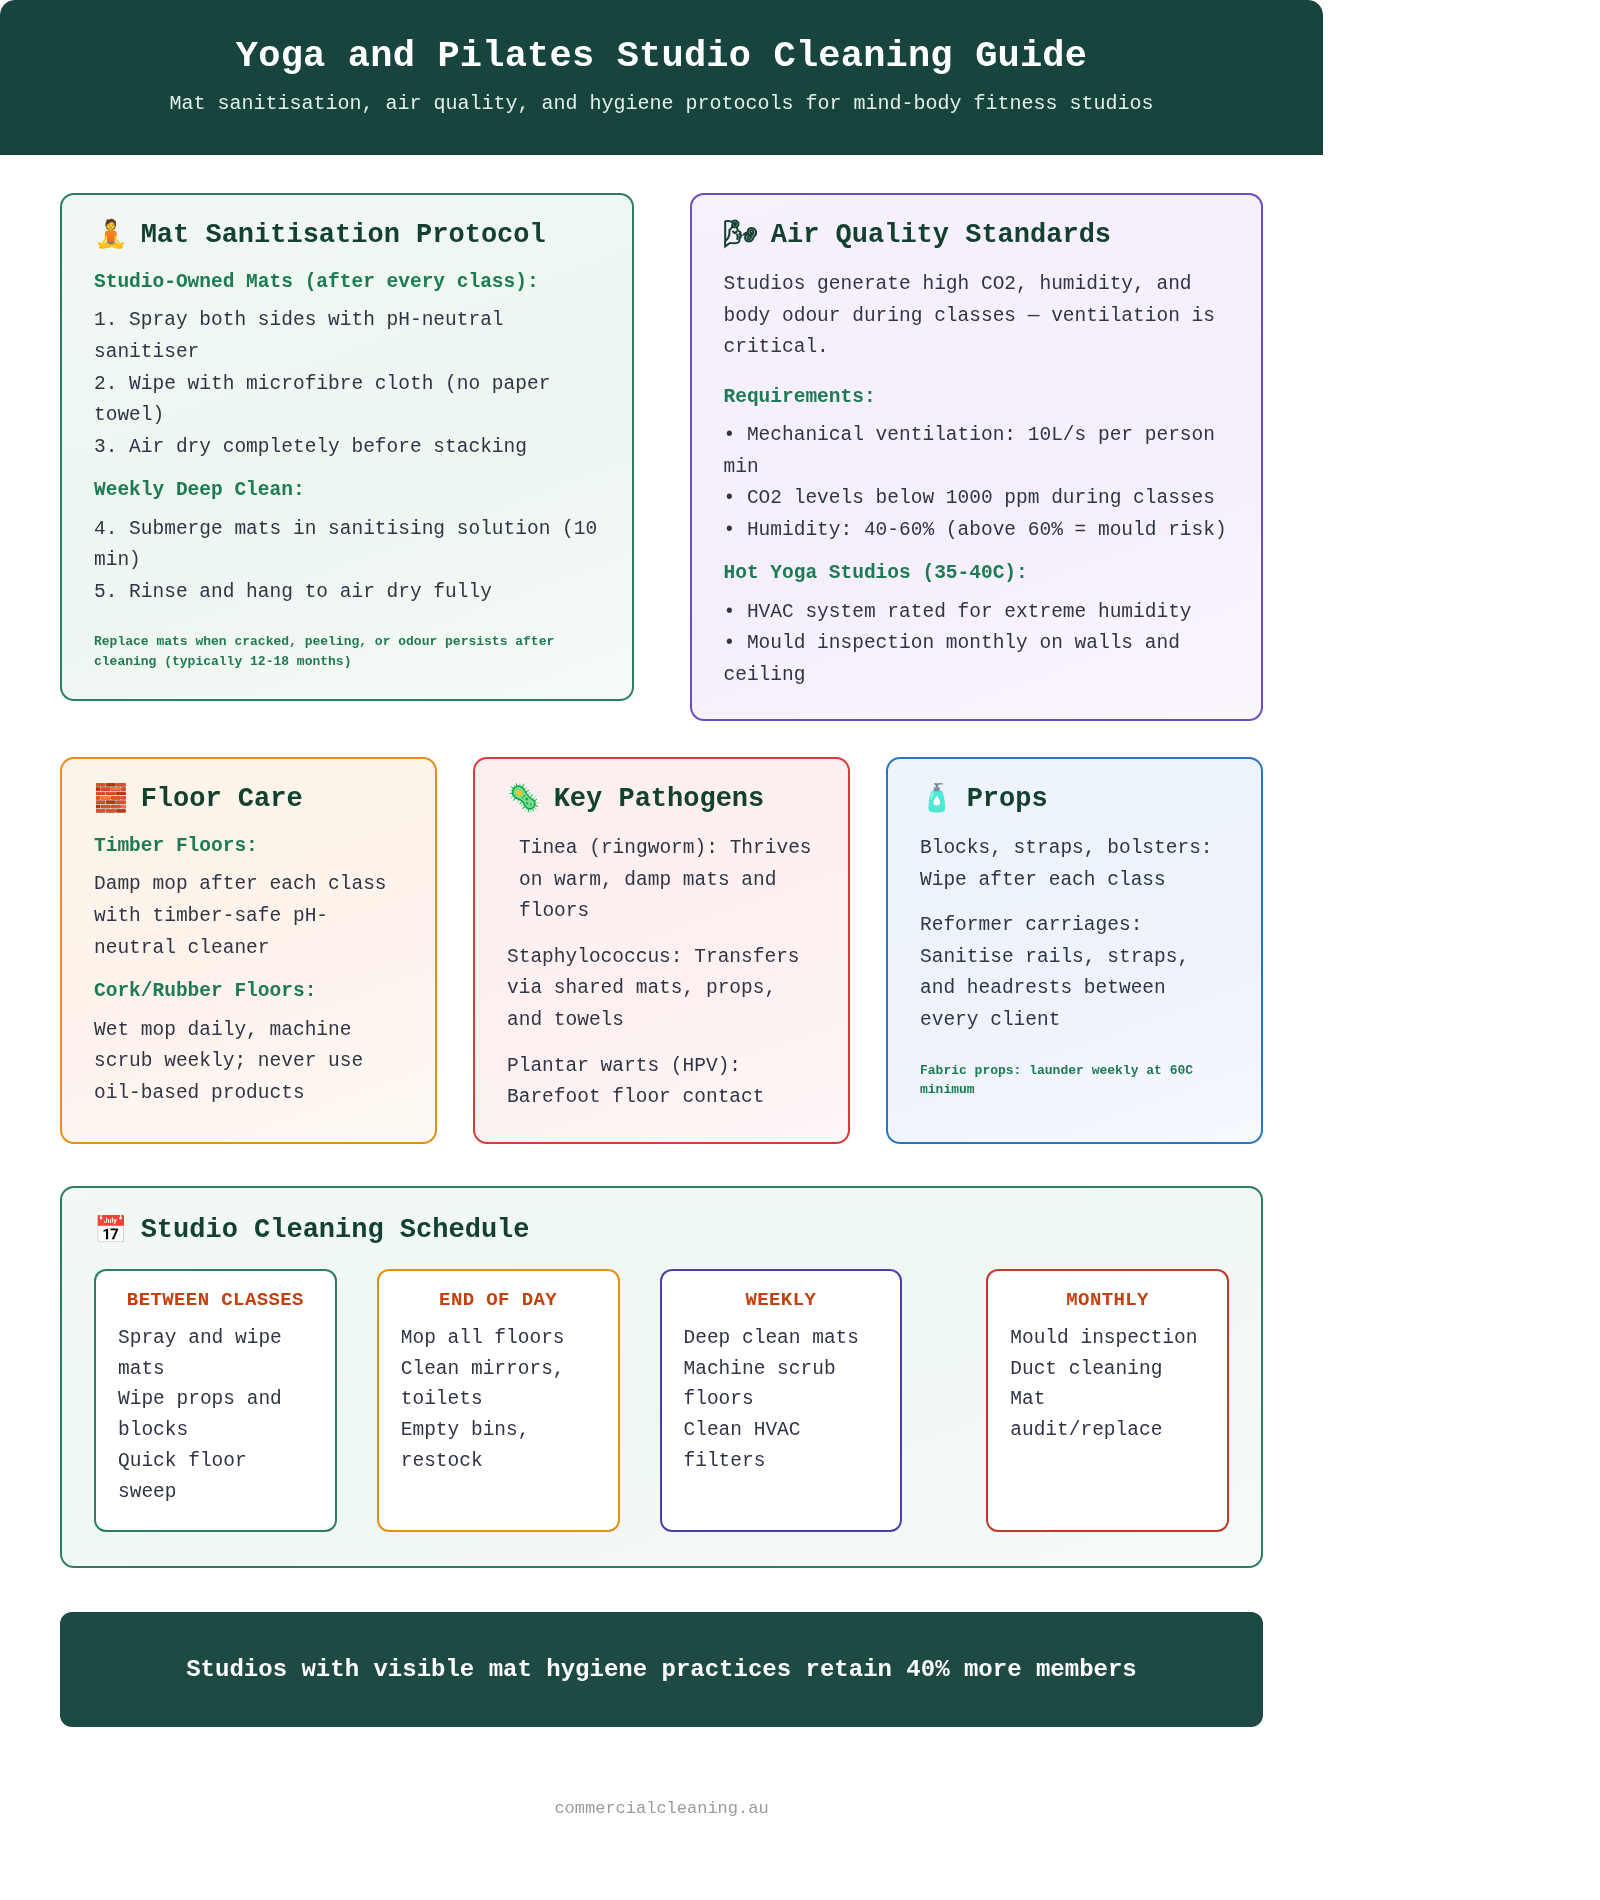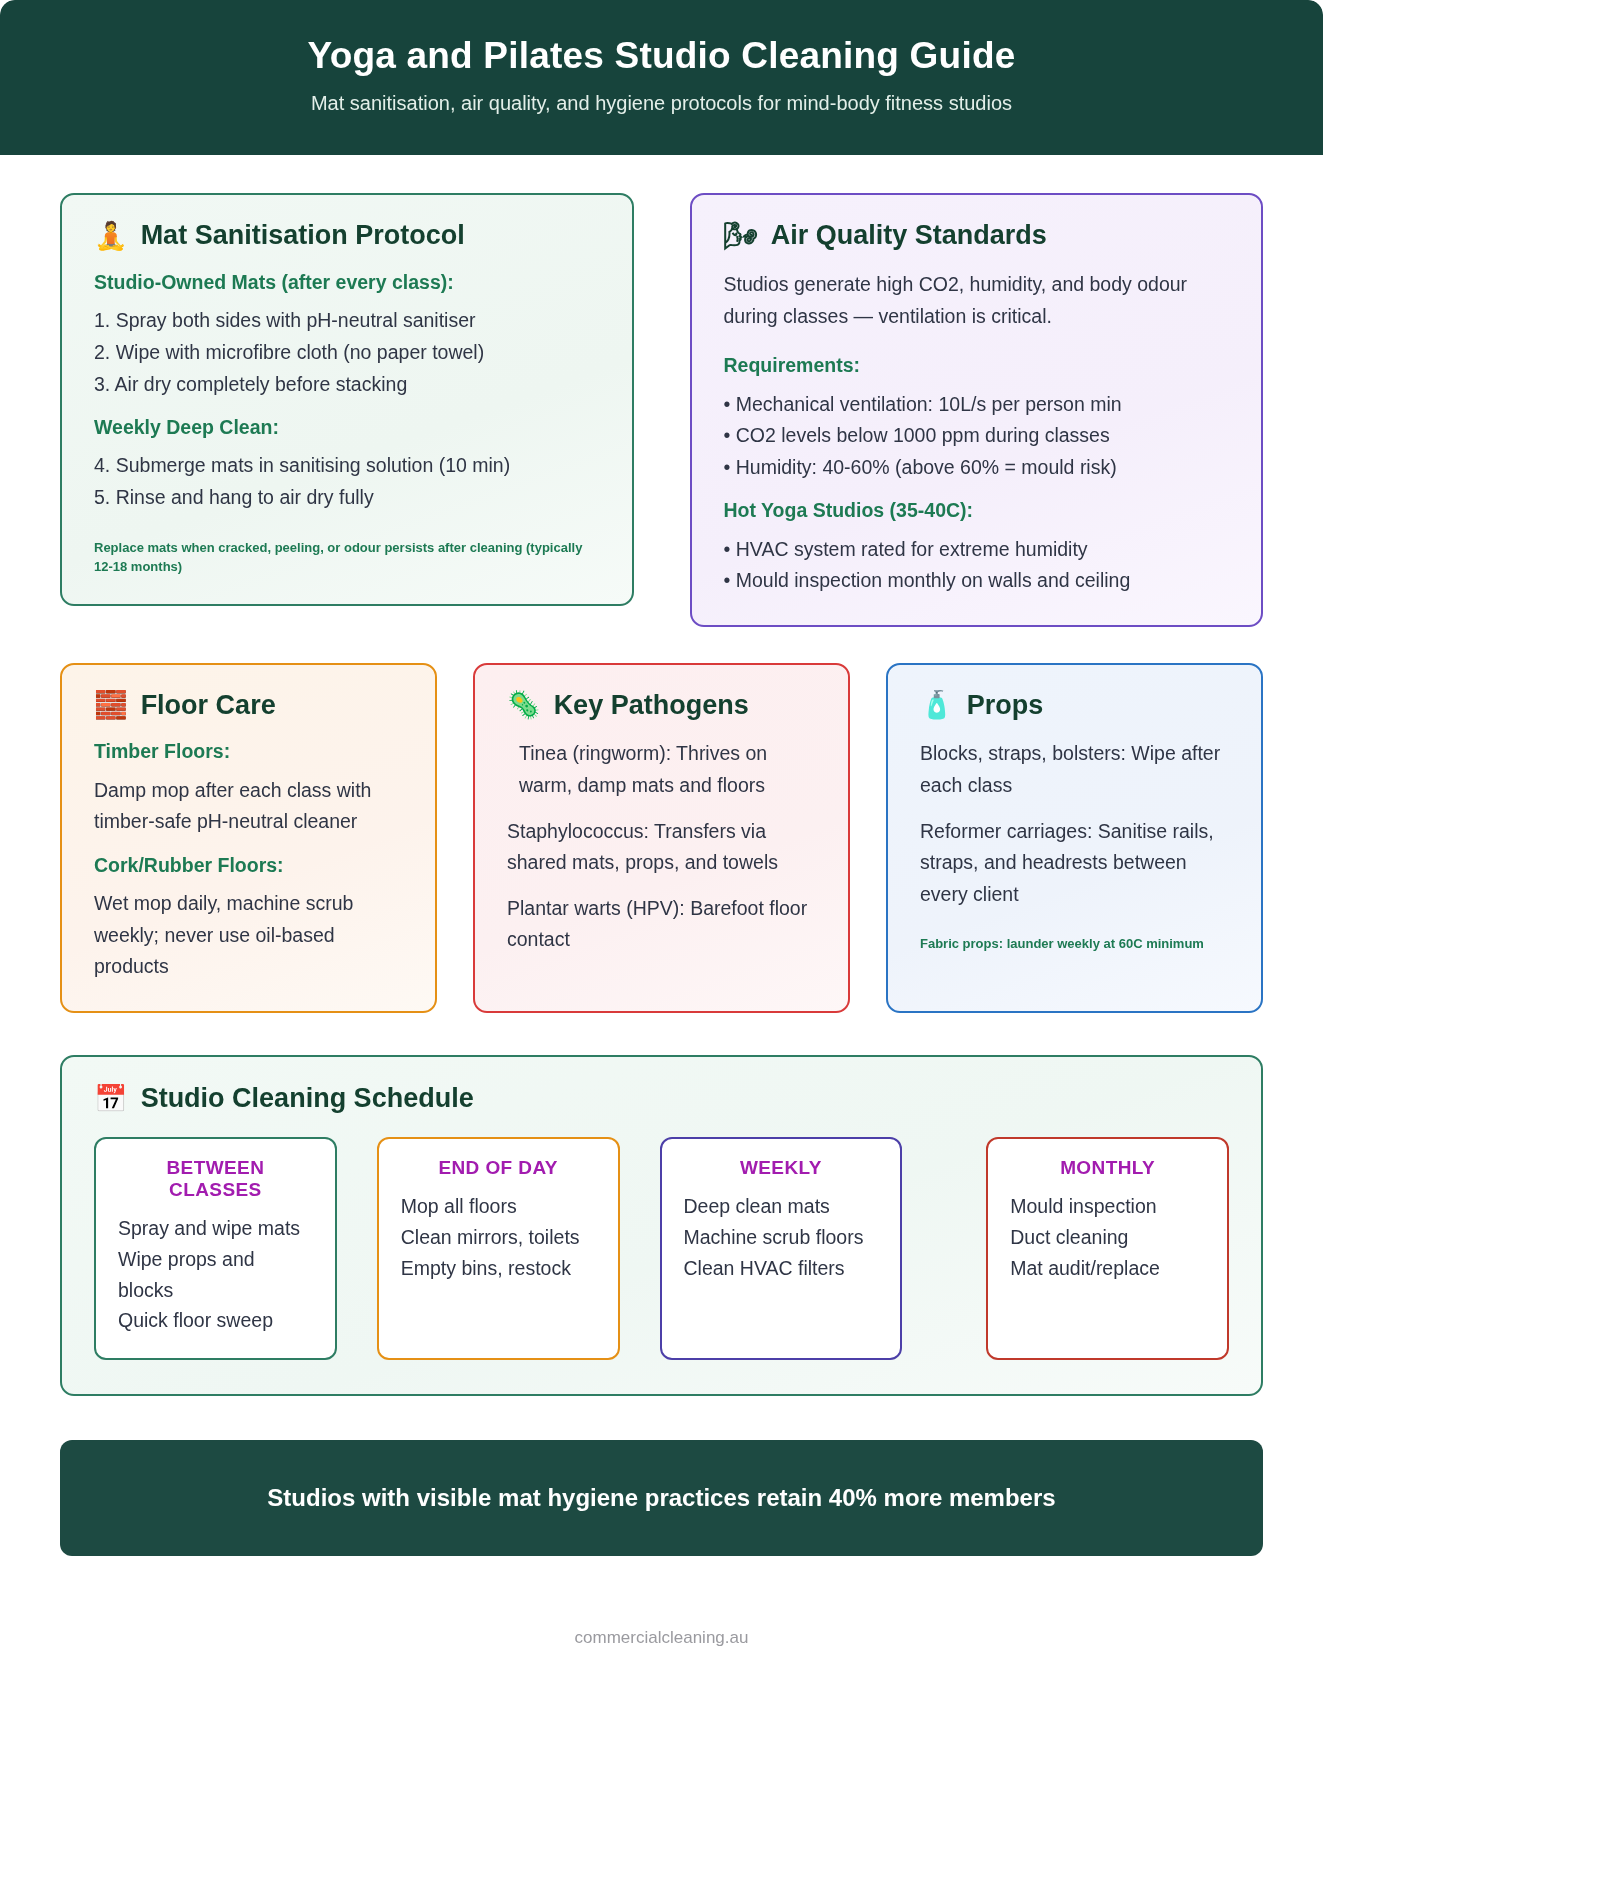--- a/index.html
+++ b/index.html
@@ -12,20 +12,21 @@
     overflow: hidden;
   }
 
   .page {
     width: 1323px;
     height: 1900px;
     background: #ffffff;
     border-radius: 15px;
     position: relative;
     overflow: hidden;
+    font-family: Liberation Mono, monospace;
   }
 
   
   .header {
     background: #17443c;
     padding: 34px 40px 40px;
     text-align: center;
     border-radius: 14px 14px 0 0;
   }
   .header h1 {
@@ -124,21 +125,21 @@
     background: #ffffff;
     border-radius: 12px;
     border: 2px solid #999;
     padding: 18px 22px 22px 22px;
     text-align: left;
   }
   .sched-box .t {
     text-align: center;
     font-weight: bold;
     font-size: 19px;
-    color: #a21caf;
+    color: #c2410c;
     letter-spacing: 0.4px;
     margin-bottom: 12px;
   }
   .sched-box .i {
     font-size: 19.5px;
     color: #2f3545;
     line-height: 1.58;
   }
   .s-green  { border-color: #2e7d63; }
   .s-orange { border-color: #e59015; }

